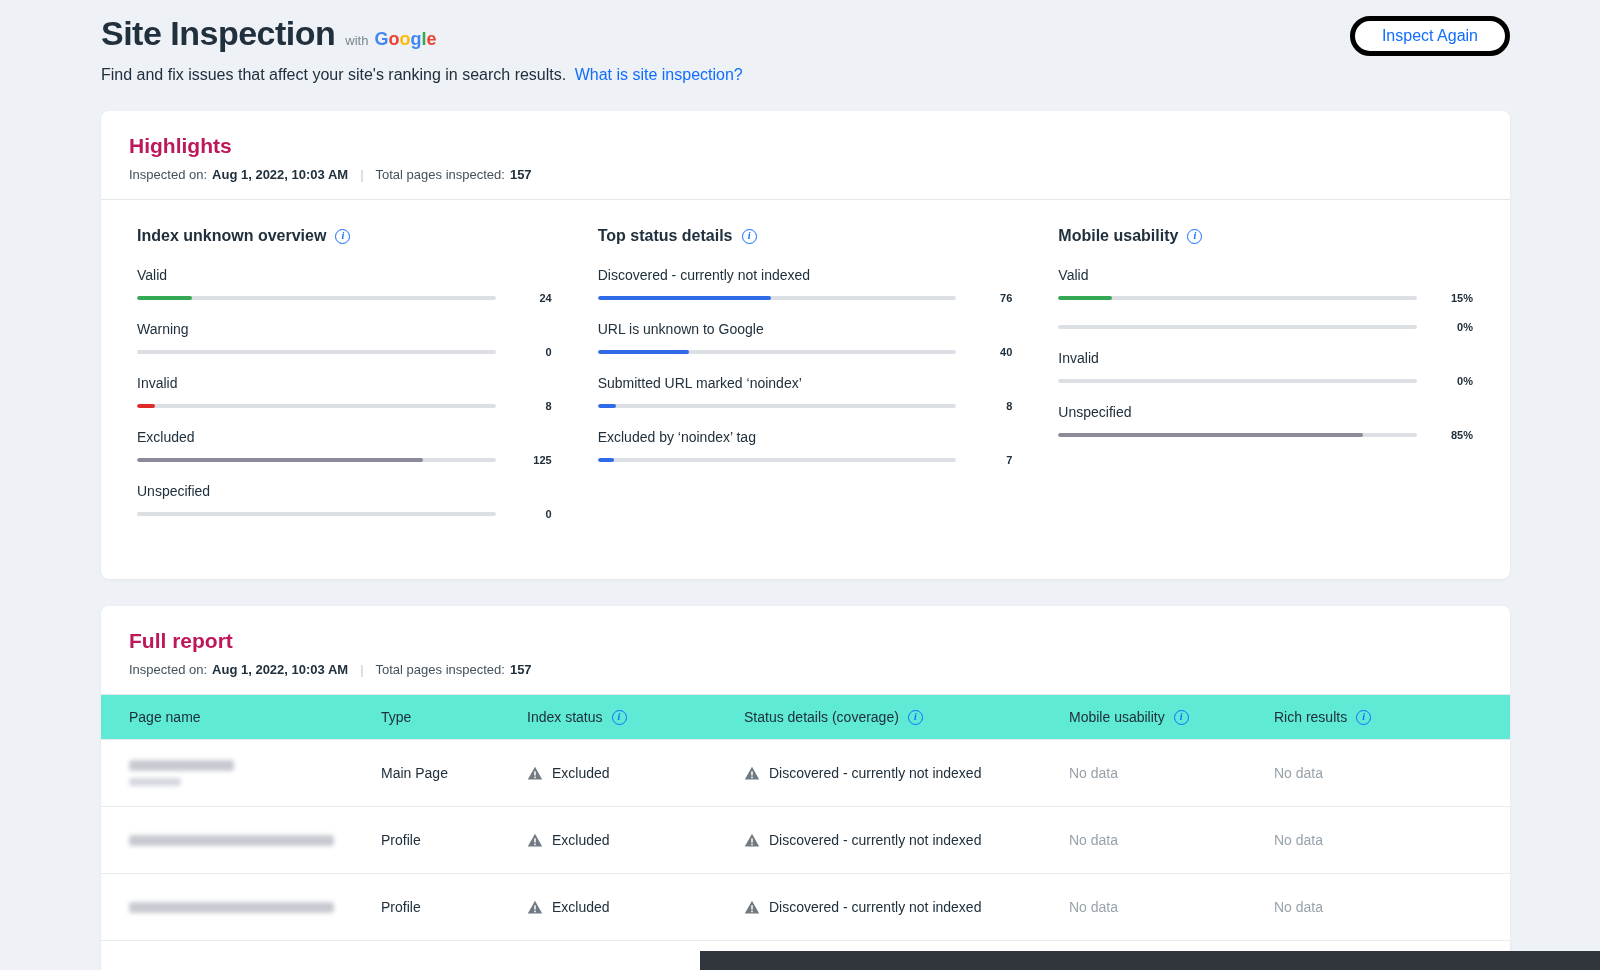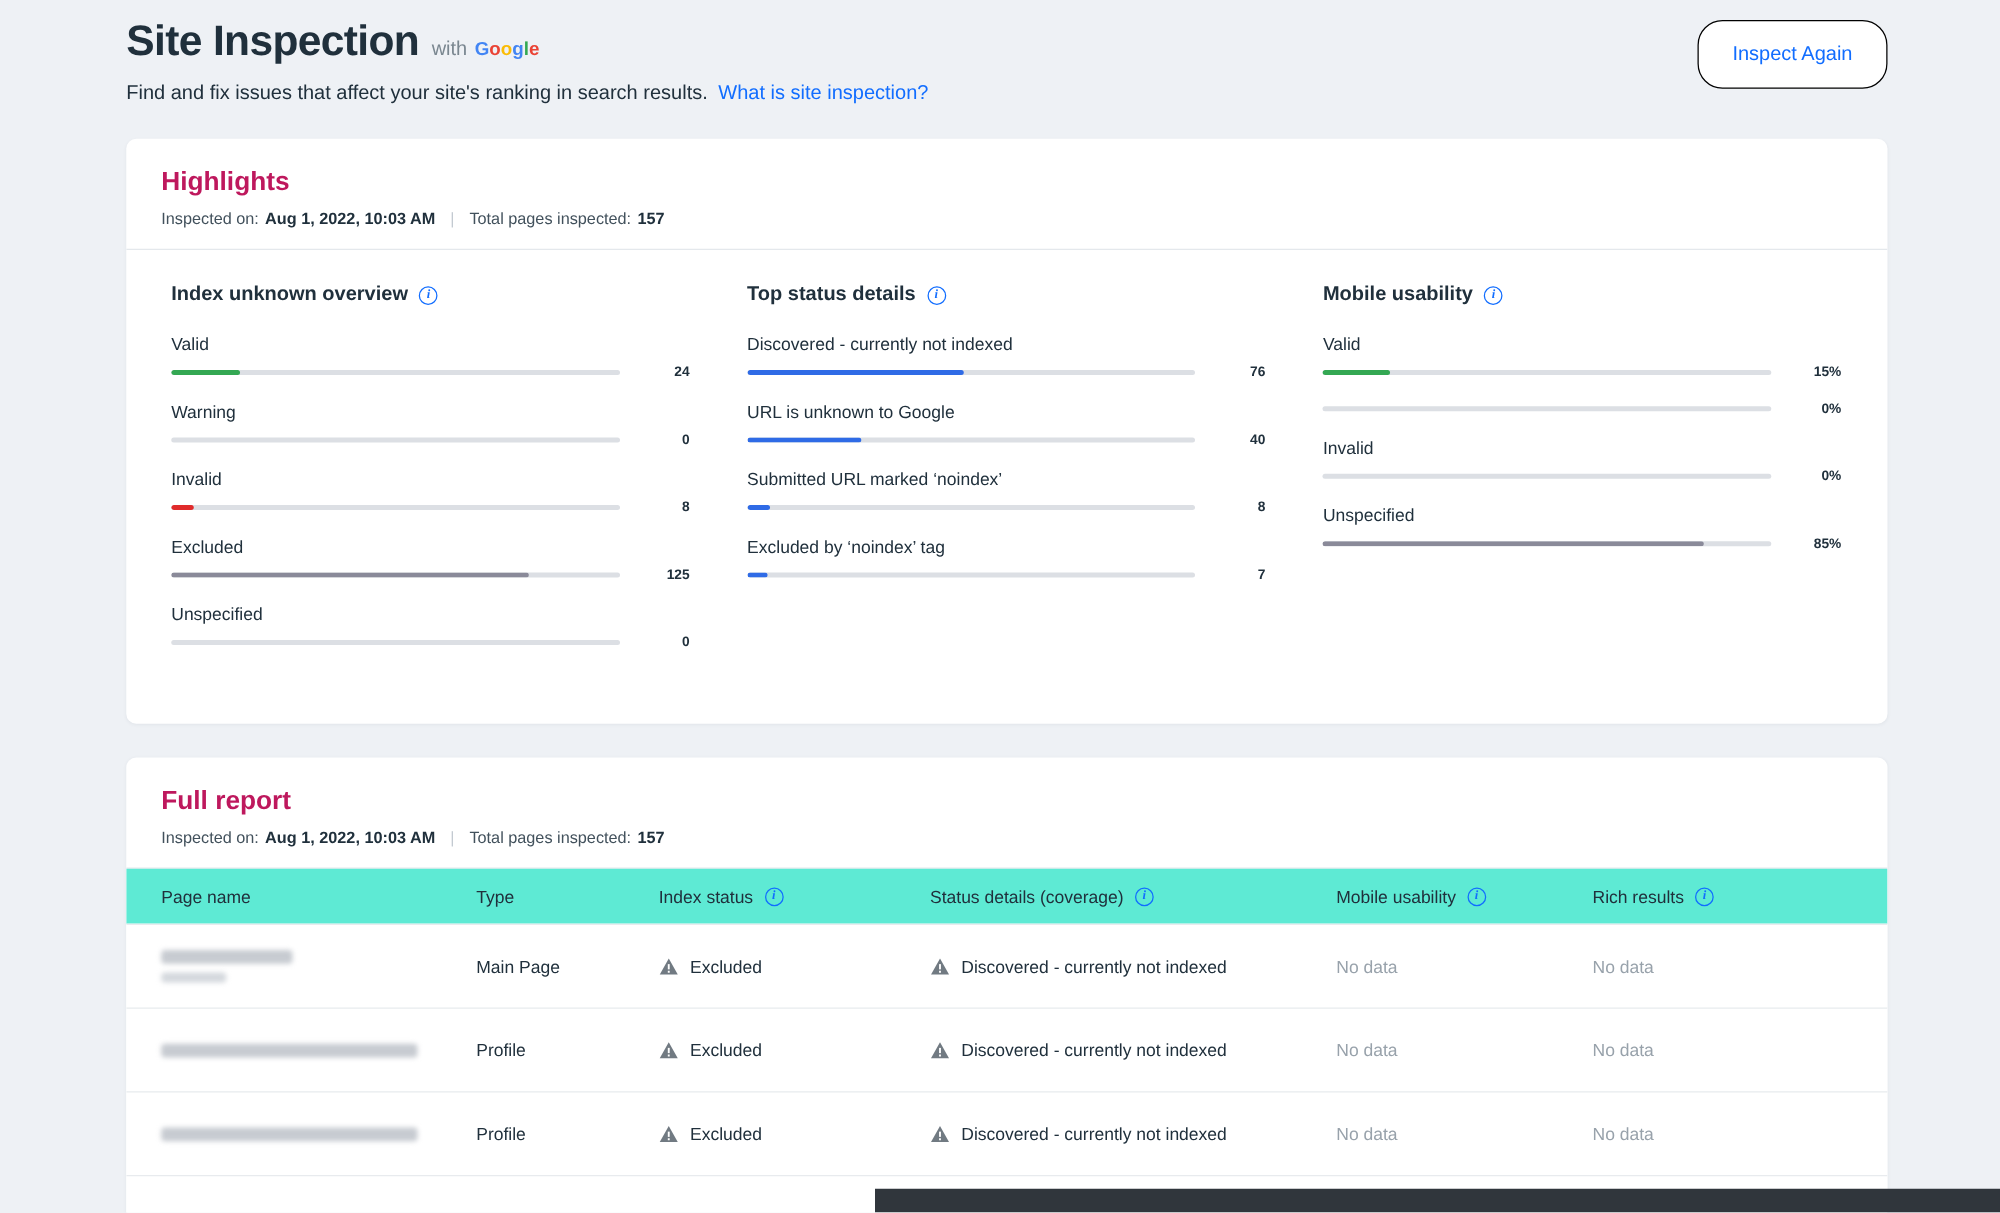--- a/index.html
+++ b/index.html
@@ -9,28 +9,28 @@
     font-family: "Liberation Sans", sans-serif;
     color: #20303c;
     position: relative;
   }
   .page { padding: 14px 90px 0 101px; }
 
   
   .header { display: flex; justify-content: space-between; align-items: flex-start; }
   .title-row { display: flex; align-items: baseline; }
   h1.page-title { font-size: 34px; font-weight: 700; letter-spacing: -0.5px; color: #20303c; }
-  .with-label { font-size: 16px; color: #7a8790; margin-left: 10px; }
-  .google-logo { margin-left: 6px; font-size: 15px; font-weight: 700; letter-spacing: 0; }
+  .with-label { font-size: 13px; color: #7a8790; margin-left: 10px; }
+  .google-logo { margin-left: 6px; font-size: 18px; font-weight: 700; letter-spacing: 0; }
   .subtitle { margin-top: 13px; font-size: 16px; color: #20303c; }
   .subtitle a { color: #116dff; text-decoration: none; cursor: pointer; margin-left: 4px; }
   .inspect-btn {
     margin-top: 2px;
-    height: 55px; padding: 0 27px;
-    background: #fff; border: 1px solid #000000; border-radius: 20px;
+    height: 40px; padding: 0 27px;
+    background: #fff; border: 5px solid #000000; border-radius: 20px;
     color: #116dff; font-size: 16px; font-family: "Liberation Sans", sans-serif;
     cursor: pointer; white-space: nowrap;
   }
 
   
   .card {
     background: #fff; border-radius: 8px; margin-top: 27px;
     box-shadow: 0 1px 3px rgba(32,48,60,0.06);
     overflow: hidden;
   }

